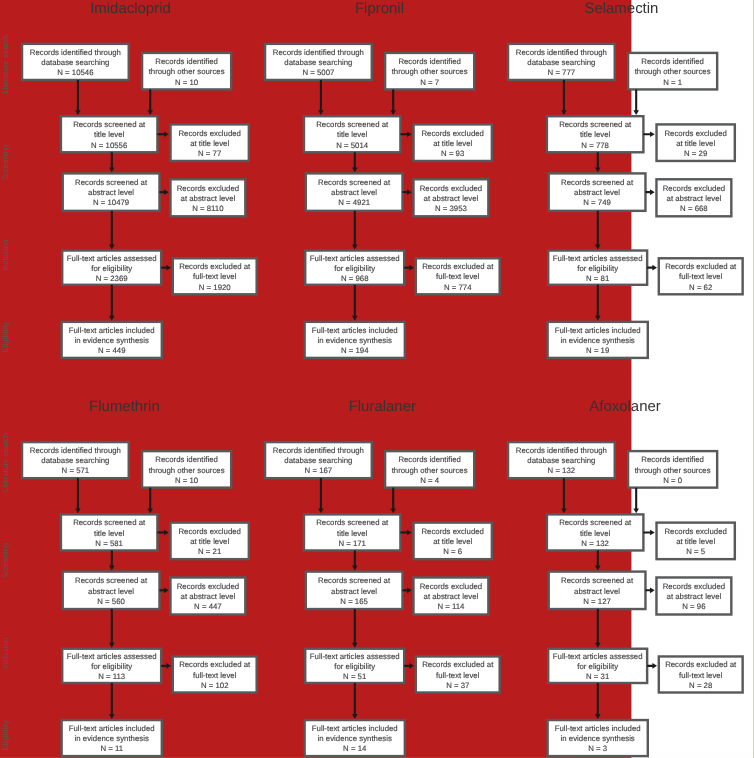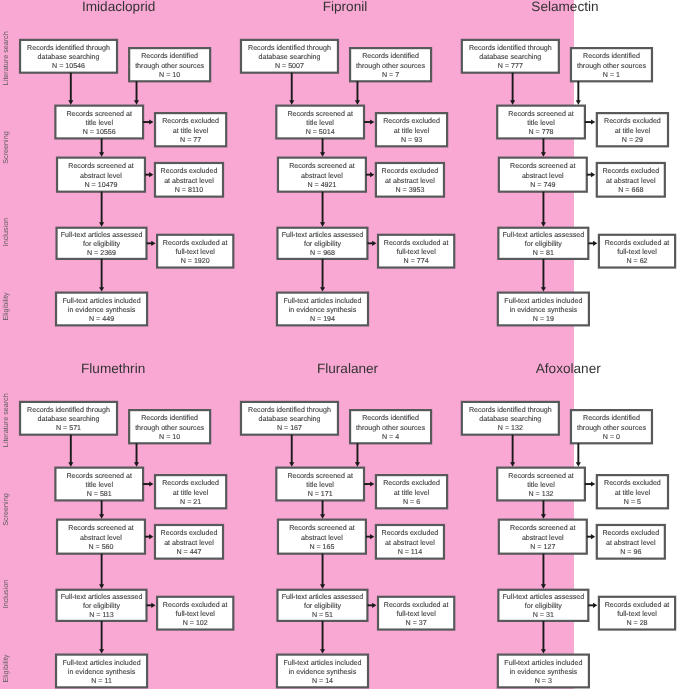--- a/index.html
+++ b/index.html
@@ -1,19 +1,19 @@
 <!DOCTYPE html>
 <html><head>
 <meta charset="utf-8">
 <title>PRISMA flow diagrams</title>
 <style>
   html,body{margin:0;padding:0;background:#ffffff;}
   body{width:685px;height:689px;overflow:hidden;
        font-family:"Liberation Sans",sans-serif;-webkit-font-smoothing:antialiased;text-rendering:geometricPrecision;}
-  #figure{position:relative;width:574px;height:689px;background:#f9a8d4;}
+  #figure{position:relative;width:574px;height:689px;background:#b91c1c;}
   svg{display:block;}
   .boxtxt{font-family:"Liberation Sans",sans-serif;font-size:7.1px;fill:#3e3e3e;paint-order:stroke;stroke:#3e3e3e;stroke-width:0.12;}
   .ptitle{font-family:"Liberation Sans",sans-serif;font-size:13.6px;fill:#333333;}
   .stagelab{font-family:"Liberation Sans",sans-serif;font-size:7.2px;fill:#59595b;}
 </style>
 </head>
 <body>
 
 <div id="figure">
   <svg id="canvas" width="685" height="689" viewBox="0 0 685 689">

